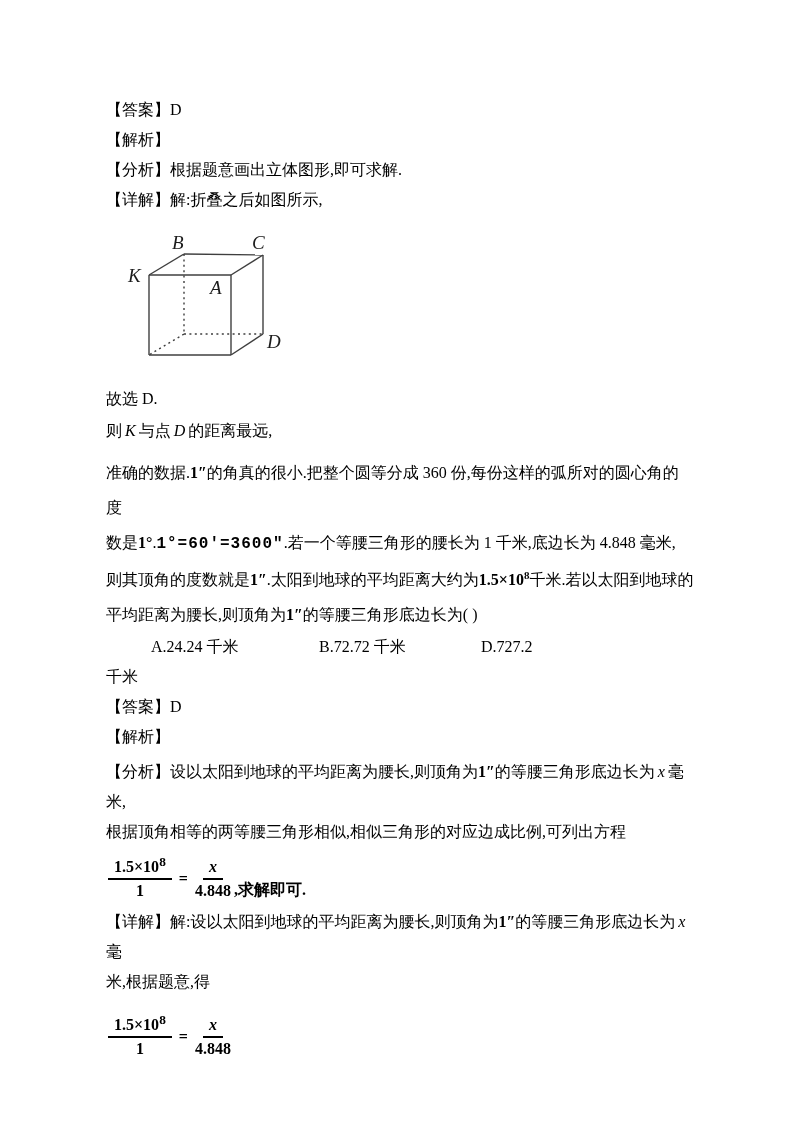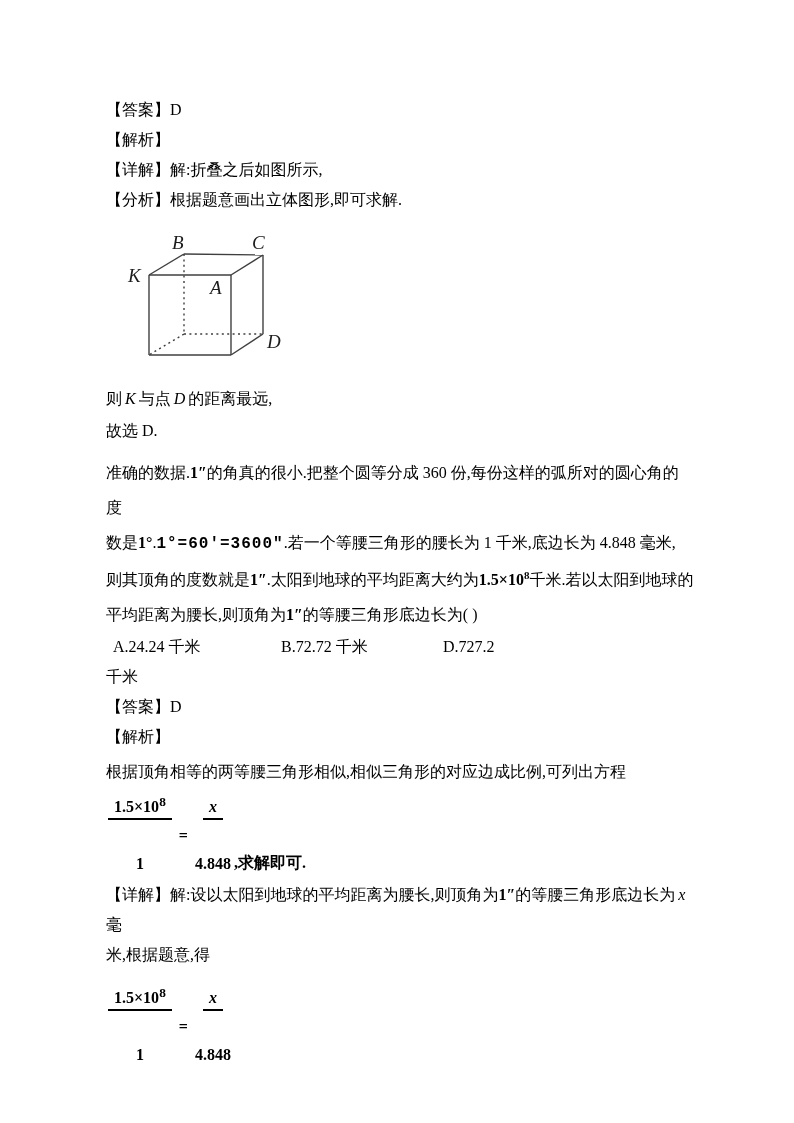--- a/index.html
+++ b/index.html
@@ -27,47 +27,46 @@
   .fig { margin: 12px 0 8px 16px; width: 180px; height: 148px; }
   .fig svg { display: block; }
   .fig text {
     font-family: "Liberation Serif", serif;
     font-style: italic; font-size: 19px; fill: #1c1c1c;
   }
   .post-fig p.l { line-height: 32px; }
   .q8 { margin-top: 8px; }
   
   .opts { display: flex; margin: 0; line-height: 30px; padding-left: 7px; }
-  .opt-a { width: 168px; }
+  .opt-a { width: 168px; margin-left: 38px; }
   .opt-b { width: 162px; }
   .opt-c { width: 170px; }
   
   .eqrow { display: flex; align-items: center; margin: 10px 0 6px 2px; }
   .eqrow2 { margin-top: 18px; }
   .frac {
     display: inline-flex; flex-direction: column; align-items: center;
     font-family: "Liberation Serif", serif; font-weight: 700; font-size: 16px;
     line-height: 1.25;
-    gap: 33px;
   }
   .frac .num { display: block; padding: 0 6px 1px; border-bottom: 2px solid #000; }
   .frac .den { display: block; padding-top: 1px; }
   .eqsign { font-family: "Liberation Serif", serif; font-weight: 700; margin: 0 7px; }
   .eqtail { align-self: flex-end; margin-left: 3px; line-height: 22px; font-weight: bold; }
   .sp2 { margin-top: 5px; }
 </style>
 </head>
 <body>
 
 <div class="page">
 
   <p class="l"><span>【答案】</span><span>D</span></p>
   <p class="l"><span>【解析】</span></p>
+  <p class="l">【分析】根据题意画出立体图形,即可求解.</p>
   <p class="l">【详解】解:折叠之后如图所示,</p>
-  <p class="l">【分析】根据题意画出立体图形,即可求解.</p>
 
   <div class="fig">
     <svg width="180" height="148" viewBox="0 0 180 148">
       <g stroke="#3f3f3f" stroke-width="1.4" fill="none">
 
         <line x1="27" y1="48" x2="109" y2="48"></line>
         <line x1="27" y1="48" x2="27" y2="128"></line>
         <line x1="109" y1="48" x2="109" y2="128"></line>
         <line x1="27" y1="128" x2="109" y2="128"></line>
         <line x1="27" y1="48" x2="62" y2="27"></line>
@@ -82,42 +81,43 @@
       </g>
       <text x="50" y="22">B</text>
       <text x="130" y="22">C</text>
       <text x="6" y="55">K</text>
       <text x="88" y="67">A</text>
       <text x="145" y="121">D</text>
     </svg>
   </div>
 
   <div class="post-fig">
+    <p class="l">故选 D.</p>
     <p class="l"><span>则</span><span class="iv">K</span><span>与点</span><span class="iv">D</span><span>的距离最远,</span></p>
-    <p class="l">故选 D.</p>
   </div>
 
   <div class="q8">
     <p><span>准确的数据.</span><span class="mb">1″</span><span>的角真的很小.把整个圆等分成 360 份,每份这样的弧所对的圆心角的度</span></p>
     <p><span>数是</span><span class="mb">1°</span><span>.</span><span class="mb eqspaced">1°=60′=3600″</span><span>.若一个等腰三角形的腰长为 1 千米,底边长为 4.848 毫米,</span></p>
     <p><span>则其顶角的度数就是</span><span class="mb">1″</span><span>.太阳到地球的平均距离大约为</span><span class="mb">1.5×10</span><sup class="mb">8</sup><span>千米.若以太阳到地球的</span></p>
     <p><span>平均距离为腰长,则顶角为</span><span class="mb">1″</span><span>的等腰三角形底边长为(     )</span></p>
   </div>
 
   <p class="opts">
     <span class="opt-a">A.24.24 千米</span>
     <span class="opt-b">B.72.72 千米</span>
     <span class="opt-d">D.727.2</span>
   </p>
   <p class="l">千米</p>
 
   <p class="l"><span>【答案】</span><span>D</span></p>
   <p class="l"><span>【解析】</span></p>
 
   <div class="sp2">
+    <p class="l"><span>【分析】设以太阳到地球的平均距离为腰长,则顶角为</span><span class="mb">1″</span><span>的等腰三角形底边长为</span><span class="iv">x</span><span>毫米,</span></p>
     <p class="l">根据顶角相等的两等腰三角形相似,相似三角形的对应边成比例,可列出方程</p>
   </div>
 
   <div class="eqrow">
     <span class="frac">
         <span class="num"><span>1.5×10</span><sup>8</sup></span>
         <span class="den">1</span>
       </span>
     <span class="eqsign">=</span>
     <span class="frac">

